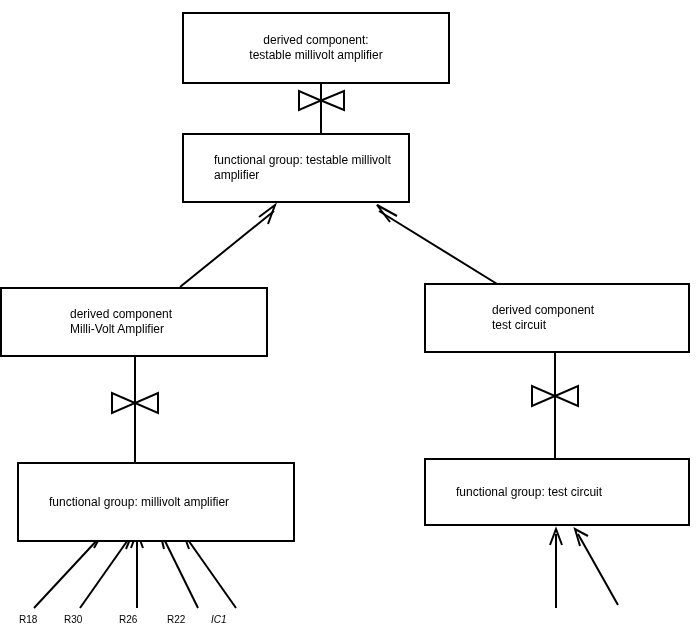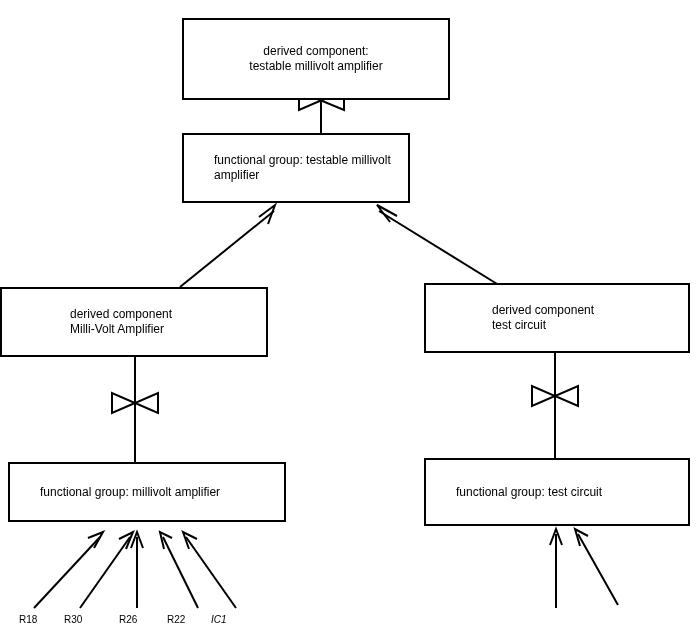--- a/index.html
+++ b/index.html
@@ -114,40 +114,40 @@
     <g fill="none" stroke="#000000" stroke-width="2">
       <path d="M 550 545 L 556 529 L 562 545"></path>
     </g>
 
     <line x1="618" y1="605" x2="578" y2="534" stroke="#000000" stroke-width="2"></line>
     <g fill="none" stroke="#000000" stroke-width="2">
       <path d="M 588 536 L 575 529 L 580 546"></path>
     </g>
   </svg>
 
-  <div class="box box-center" style="left:182px; top:18px; width:268px; height:82px;">
+  <div class="box box-center" style="left:182px; top:12px; width:268px; height:72px;">
     <div class="box-text">derived component:
 testable millivolt amplifier</div>
   </div>
 
   <div class="box box-left-pad" style="left:182px; top:133px; width:228px; height:70px;">
     <div class="box-text">functional group: testable millivolt amplifier</div>
   </div>
 
   <div class="box box-indent" style="left:0px; top:287px; width:268px; height:70px;">
     <div class="box-text">derived component
 Milli-Volt Amplifier</div>
   </div>
 
   <div class="box box-indent-r" style="left:424px; top:283px; width:266px; height:70px;">
     <div class="box-text">derived component
 test circuit</div>
   </div>
 
-  <div class="box box-left-pad" style="left:8px; top:462px; width:278px; height:60px;text-align:right;">
+  <div class="box box-left-pad" style="left:17px; top:462px; width:278px; height:80px;text-align:right;">
     <div class="box-text">functional group: millivolt amplifier</div>
   </div>
 
   <div class="box box-left-pad" style="left:424px; top:458px; width:266px; height:68px;">
     <div class="box-text">functional group: test circuit</div>
   </div>
 
   <div class="leaf-label" style="left:19px; top:614px;">R18</div>
   <div class="leaf-label" style="left:64px; top:614px;">R30</div>
   <div class="leaf-label" style="left:119px; top:614px;">R26</div>

